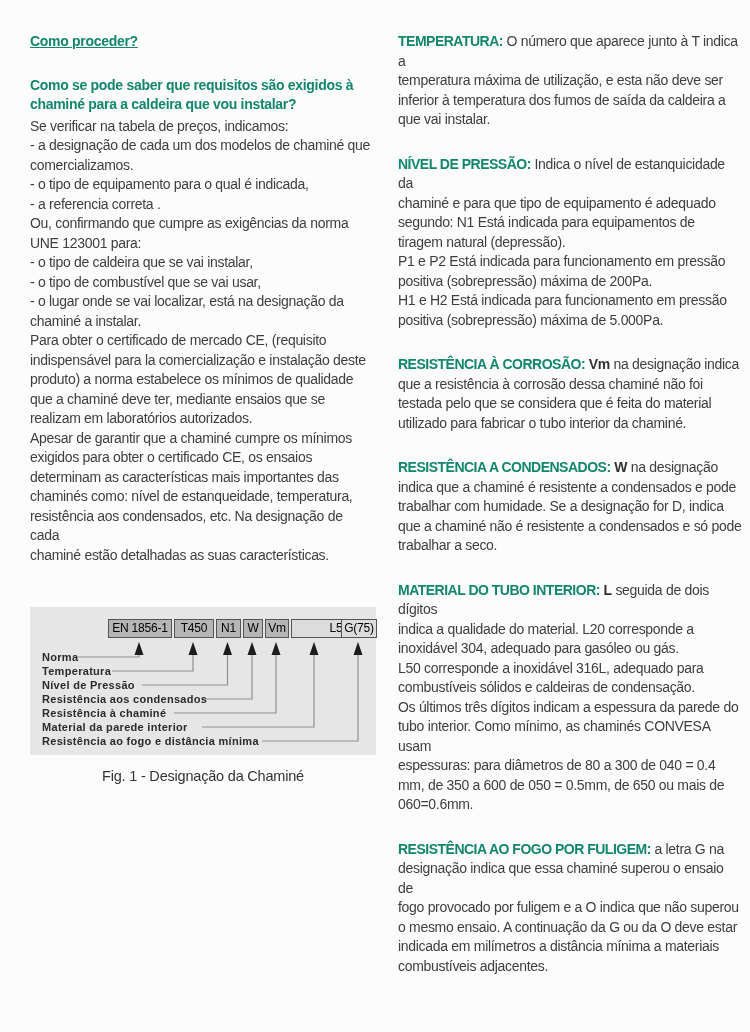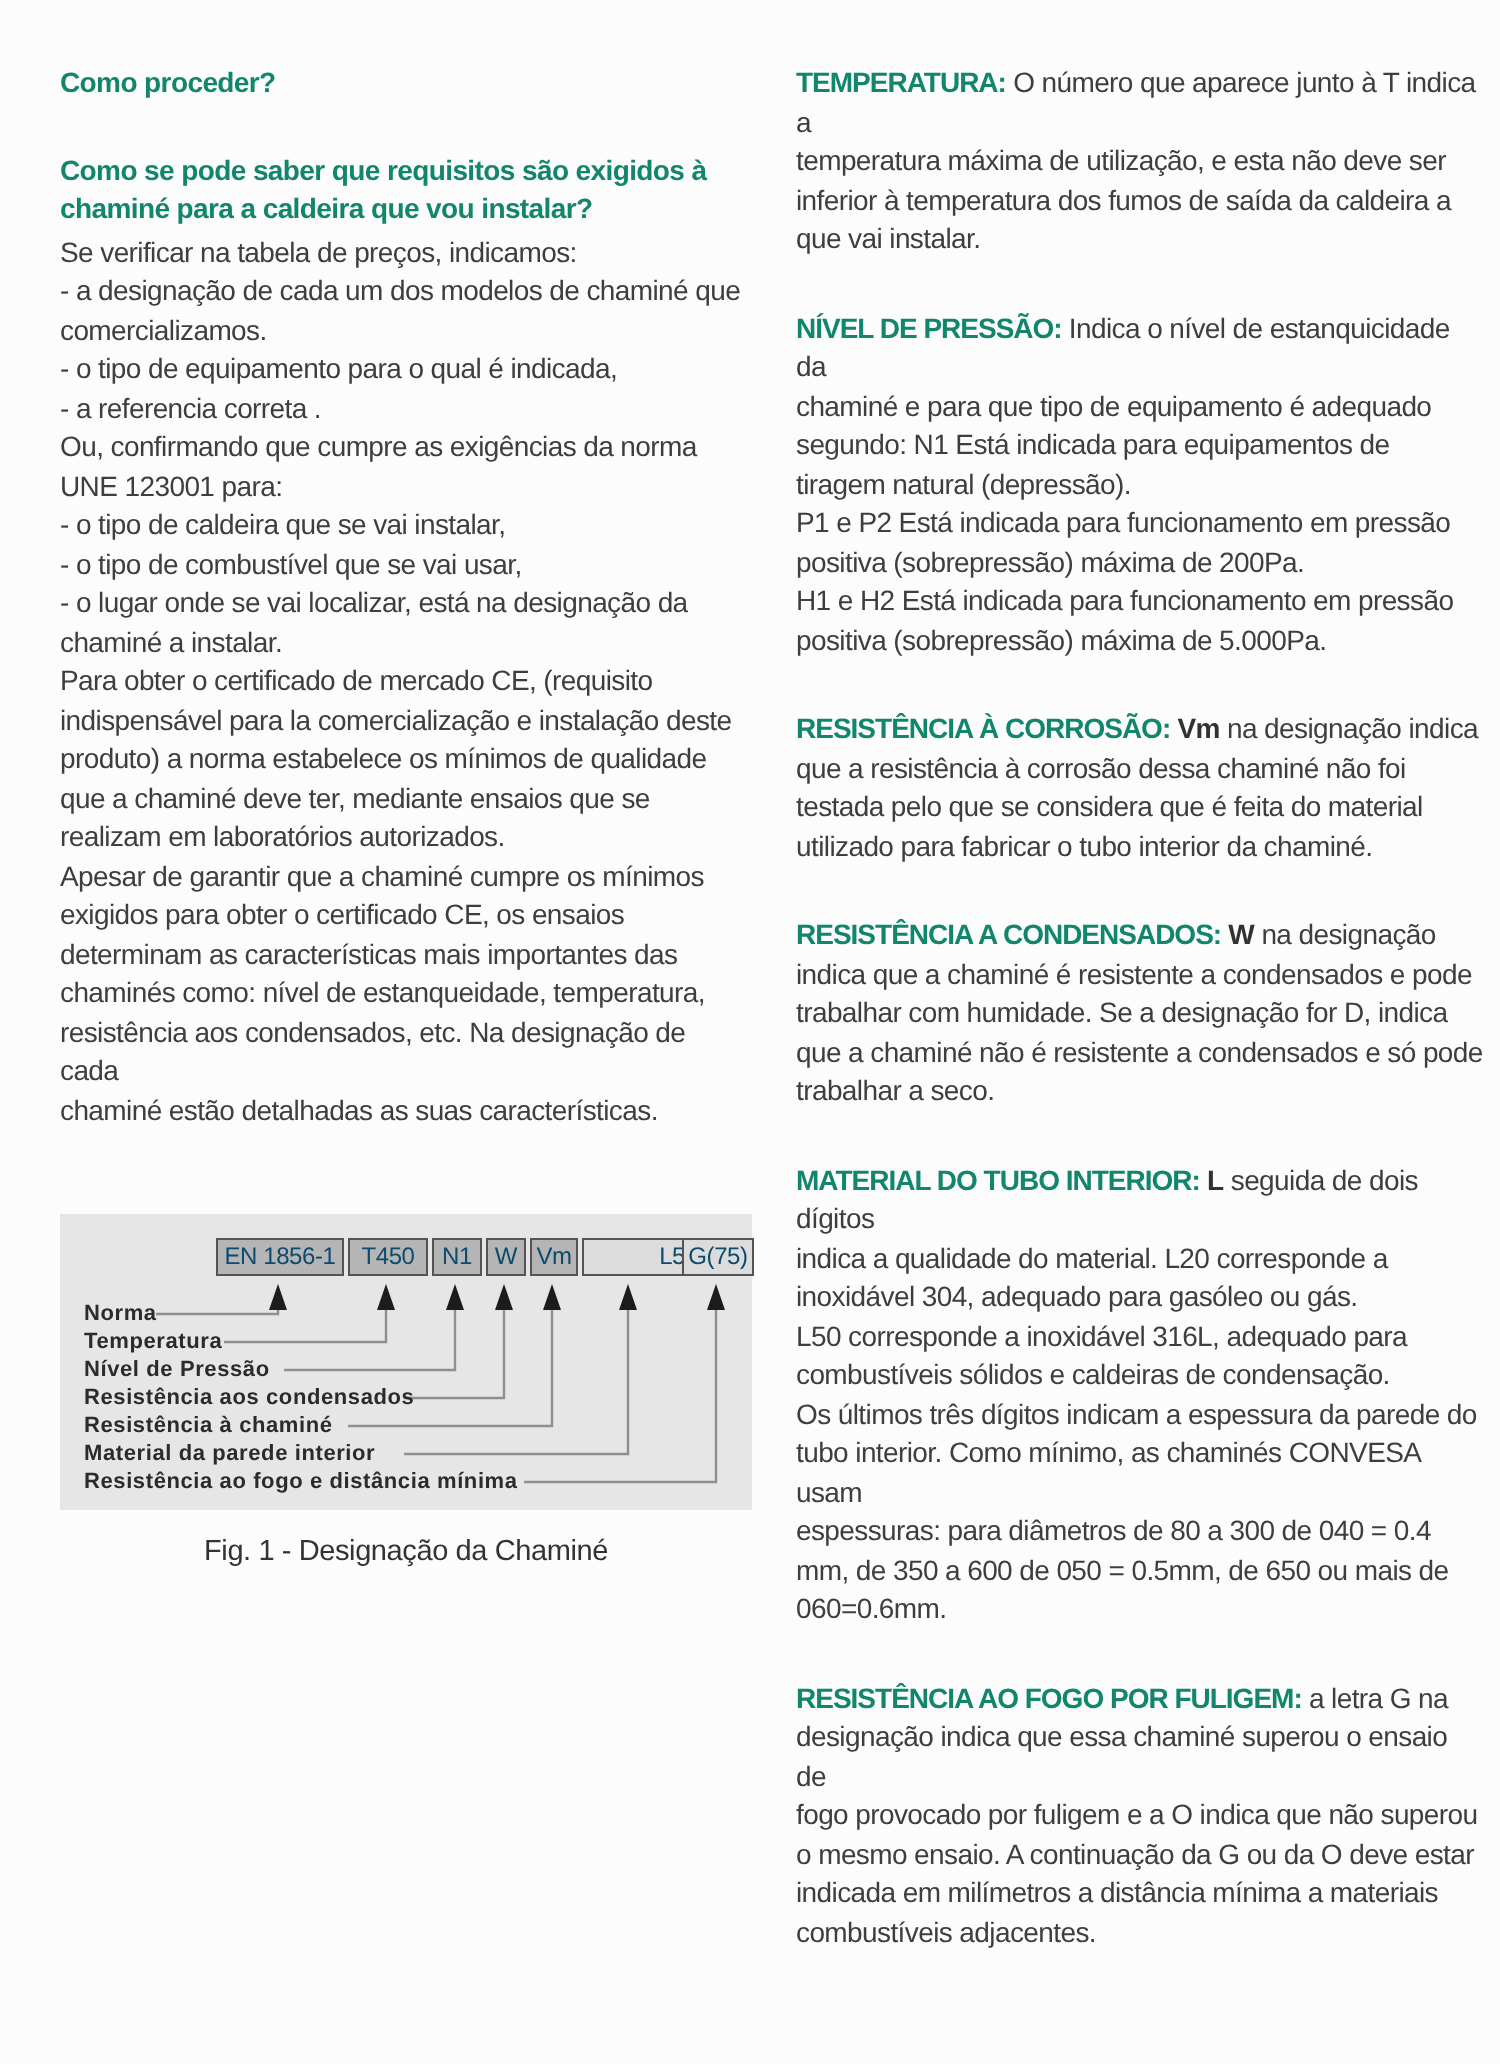--- a/index.html
+++ b/index.html
@@ -26,36 +26,36 @@
   .columns{
     display:grid;grid-template-columns:342px 344px;column-gap:26px;
     margin-top:18px;align-items:start;
   }
   .col{font-size:14px;line-height:19.5px;color:#3e3e3e;letter-spacing:-0.3px;}
 
   .lhead{
     color:#12866c;font-weight:700;margin:24px 0 2px 0;
     font-size:14px;line-height:19.5px;letter-spacing:-0.3px;
   }
-  .lhead.first{margin-top:0;}
+  .lhead.first{margin-top:0;text-decoration:underline;}
   p.body{margin:0 0 0 0;}
   .rsec{margin:0 0 25px 0;}
   .lead{color:#12866c;font-weight:700;letter-spacing:-0.5px;}
   .lead2{font-weight:700;color:#323232;}
 
   
   .figure{margin-top:42px;width:346px;}
   .fig-panel{
     position:relative;width:346px;height:148px;background:#e6e6e6;
   }
   .fig-box{
     position:absolute;top:12px;height:17px;
     border:1px solid #545454;
     font-size:12px;line-height:17px;text-align:center;
-    color:#0c4a6e;letter-spacing:-0.2px;
+    color:#000000;letter-spacing:-0.2px;
   }
   .fig-label{
     position:absolute;font-size:11px;font-weight:700;color:#2b2b2b;
     letter-spacing:0.3px;white-space:nowrap;line-height:11px;
   }
   .fig-lines{position:absolute;left:0;top:0;}
   .fig-caption{
     margin-top:12px;text-align:center;width:346px;
     font-size:14.5px;color:#333;letter-spacing:-0.2px;
   }

